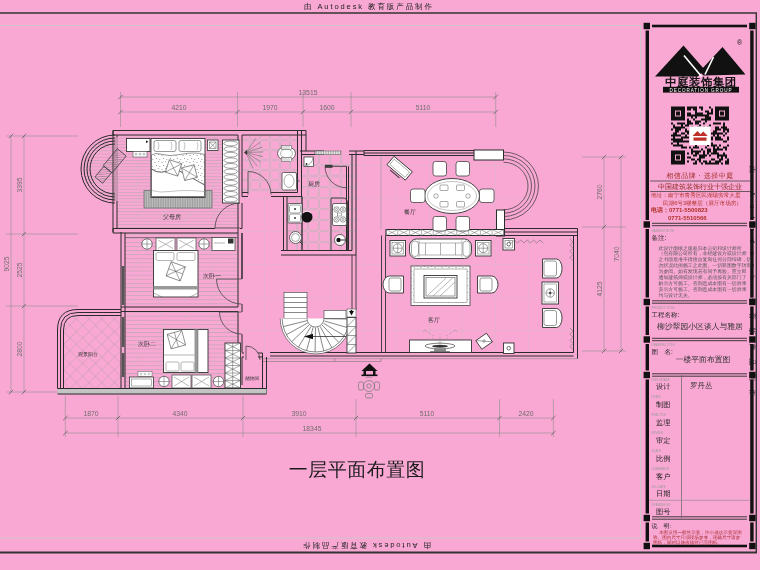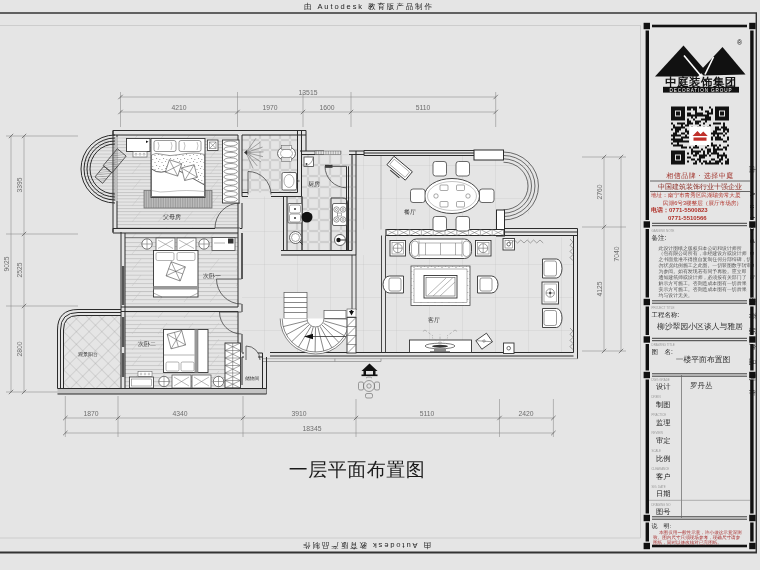--- a/index.html
+++ b/index.html
@@ -1,12 +1,12 @@
 <!DOCTYPE html>
-<html><head><meta charset="utf-8"><style>html,body{margin:0;padding:0;background:#fff;}*{box-sizing:border-box;}.sheet{width:760px;height:570px;position:relative;background:#e5e5e5;overflow:hidden;}text{font-family:"Liberation Sans",sans-serif;}</style></head><body>
+<html><head><meta charset="utf-8"><style>html,body{margin:0;padding:0;background:#fff;}*{box-sizing:border-box;}.sheet{width:760px;height:570px;position:relative;background:#f9a8d4;overflow:hidden;}text{font-family:"Liberation Sans",sans-serif;}</style></head><body>
 <div class="sheet">
 <svg width="760" height="570" viewBox="0 0 760 570">
 <defs>
 <pattern id="deck" width="760" height="3.2" patternUnits="userSpaceOnUse">
   <line x1="0" y1="0.5" x2="760" y2="0.5" stroke="#a2a2a2" stroke-width="0.5"></line>
 </pattern>
 <pattern id="wood4" width="760" height="4.1" patternUnits="userSpaceOnUse">
   <line x1="0" y1="0.5" x2="760" y2="0.5" stroke="#a2a2a2" stroke-width="0.5"></line>
 </pattern>
 <pattern id="grain" width="26" height="16" patternUnits="userSpaceOnUse">

